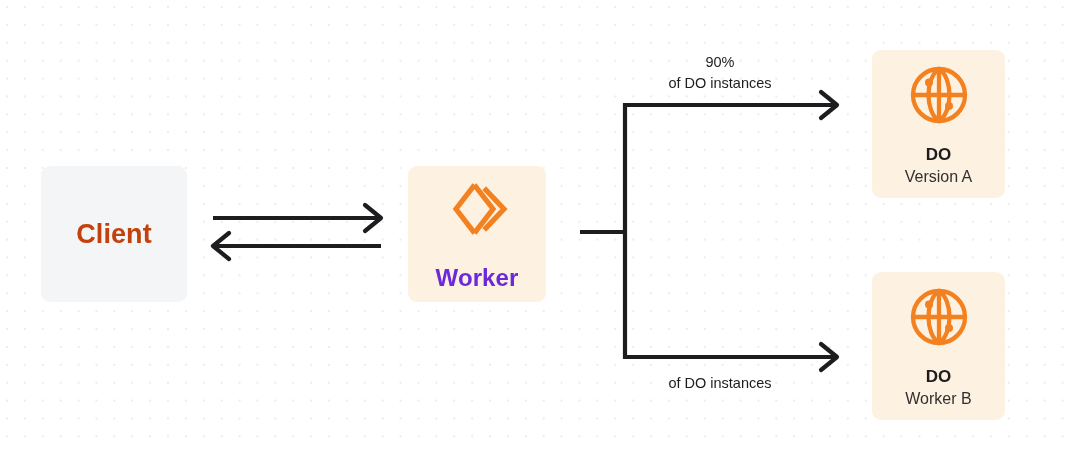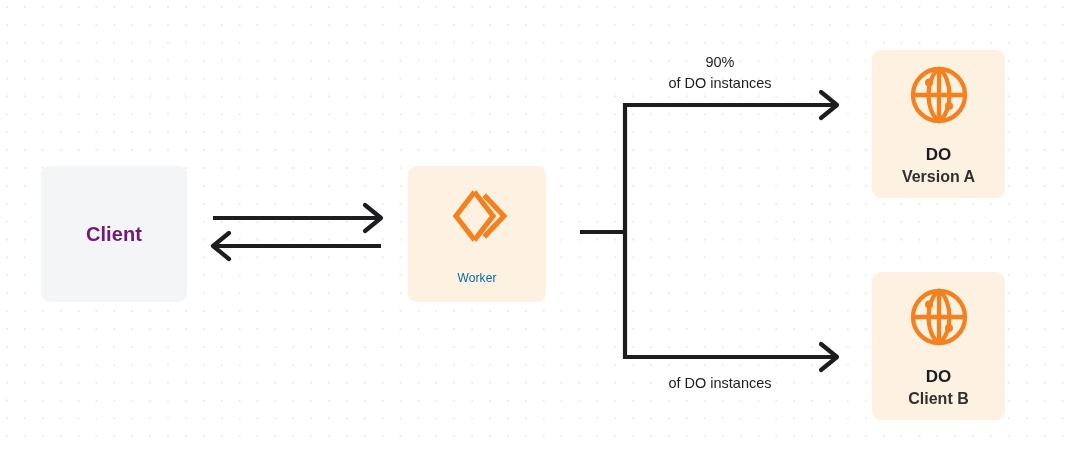--- a/index.html
+++ b/index.html
@@ -34,42 +34,42 @@
 
   
   #client-node {
     left: 41px;
     top: 166px;
     width: 146px;
     height: 136px;
     background: #f4f5f7;
   }
   #client-node .node-title {
-    font-size: 20px;
+    font-size: 27px;
     font-weight: bold;
-    color: #701a75;
+    color: #c2410c;
     letter-spacing: 0.1px;
   }
 
   
   #worker-node {
     left: 408px;
     top: 166px;
     width: 138px;
     height: 136px;
     background: #fdf1e2;
   }
   #worker-node .node-icon {
     margin-top: 2px;
     margin-bottom: 20px;
   }
   #worker-node .node-title {
-    font-size: 12px;
-    font-weight: normal;
-    color: #0369a1;
+    font-size: 24px;
+    font-weight: bold;
+    color: #6d28d9;
     letter-spacing: 0.1px;
   }
 
   
   .do-node {
     left: 872px;
     width: 133px;
     height: 148px;
     background: #fdf1e2;
   }
@@ -80,21 +80,21 @@
     margin-bottom: 14px;
   }
   .do-node .node-title {
     font-size: 17px;
     font-weight: bold;
     color: #1d1d1f;
     line-height: 1.25;
   }
   .do-node .node-sub {
     font-size: 16px;
-    font-weight: 700;
+    font-weight: 400;
     color: #32302f;
     line-height: 1.35;
     margin-top: 1px;
   }
 
   
   #wires {
     position: absolute;
     left: 0;
     top: 0;
@@ -177,21 +177,21 @@
           <line x1="31" y1="5" x2="31" y2="57"></line>
           <line x1="5" y1="31" x2="57" y2="31"></line>
           <path d="M31 5 C17 14, 17 48, 31 57"></path>
           <path d="M31 5 C45 14, 45 48, 31 57"></path>
         </g>
         <circle cx="21" cy="18.5" r="4" fill="#F48120"></circle>
         <circle cx="41" cy="42" r="4" fill="#F48120"></circle>
       </svg>
     </div>
     <div class="node-title">DO</div>
-    <div class="node-sub">Client B</div>
+    <div class="node-sub">Worker B</div>
   </div>
 
   <svg id="wires" viewBox="0 0 1072 452">
     <g fill="none" stroke="#1D1D1F" stroke-width="4.2" stroke-linecap="butt" stroke-linejoin="miter">
 
       <g>
         <line x1="213" y1="218" x2="378" y2="218"></line>
         <polyline points="365,205 381,218 365,231" stroke-linecap="round" stroke-linejoin="round"></polyline>
       </g>
 

